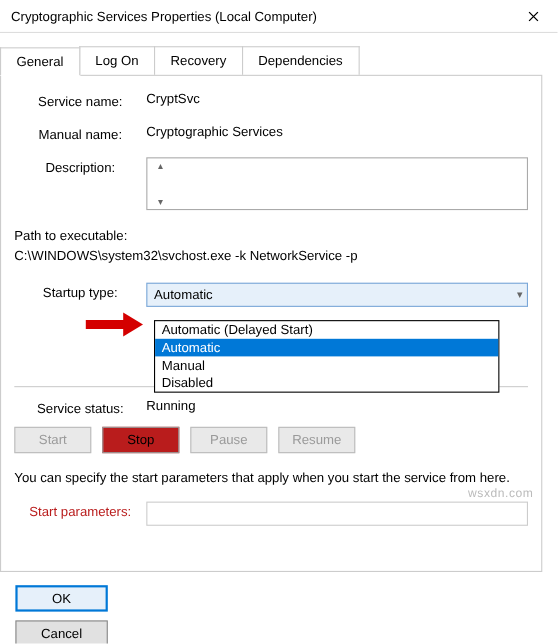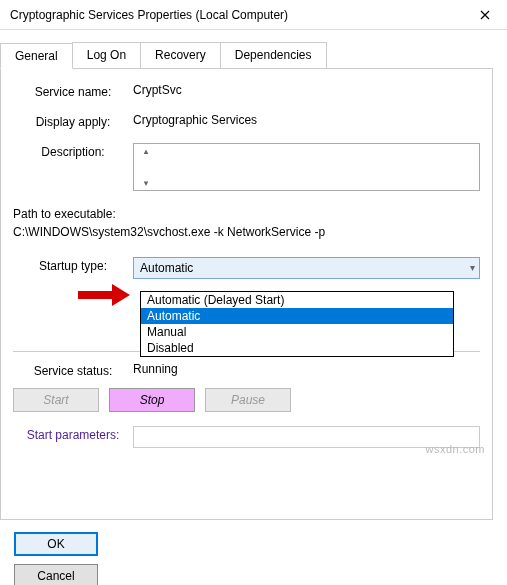--- a/index.html
+++ b/index.html
@@ -128,47 +128,46 @@
     border: none;
     border-top: 1px solid #ccc;
     margin: 14px 0 10px 0;
   }
   .btn-row {
     display: flex;
     gap: 10px;
     margin: 10px 0 14px 0;
   }
   .btn {
-    width: 86px;
+    width: 70px;
     height: 24px;
     border: 1px solid #bbb;
     background: #e9e9e9;
     display: flex;
     align-items: center;
     justify-content: center;
     color: #9a9a9a;
-    font-style: italic;
   }
   .btn.enabled {
     color: #000;
     border: 1px solid #999;
-    background: #f0abfc;
+    background: #b91c1c;
   }
   .hint {
     margin: 6px 0 14px 0;
     line-height: 16px;
     color: #000;
   }
   .start-params-input {
     flex: 1;
     height: 22px;
     border: 1px solid #ccc;
     background: #fff;
   }
-  .start-params-label { color: #4c1d95; }
+  .start-params-label { color: #b91c1c; }
   .footer {
     display: flex;
     justify-content: flex-start;
     gap: 8px;
     padding: 12px 14px;
     flex-direction: column;
   }
   .footer-btn {
     width: 84px; height: 24px;
     border: 1px solid #888;
@@ -225,21 +224,21 @@
   </div>
 
   <div class="tab-panel">
 
     <div class="row">
       <div class="label-col">Service name:</div>
       <div class="value-col">CryptSvc</div>
     </div>
 
     <div class="row">
-      <div class="label-col">Display apply:</div>
+      <div class="label-col">Manual name:</div>
       <div class="value-col">Cryptographic Services</div>
     </div>
 
     <div class="row">
       <div class="label-col">Description:</div>
       <div class="desc-box">
         <div class="desc-scroll">
           <span>▴</span>
           <span>▾</span>
         </div>
@@ -270,22 +269,24 @@
 
     <div class="row" style="margin-bottom:6px">
       <div class="label-col">Service status:</div>
       <div class="value-col">Running</div>
     </div>
 
     <div class="btn-row">
       <div class="btn">Start</div>
       <div class="btn enabled">Stop</div>
       <div class="btn">Pause</div>
-    </div>
-
+      <div class="btn">Resume</div>
+    </div>
+
+    <div class="hint">You can specify the start parameters that apply when you start the service from here.</div>
 
     <div class="row">
       <div class="label-col start-params-label">Start parameters:</div>
       <div class="start-params-input"></div>
     </div>
 
   </div>
 
   <div class="footer">
     <div class="footer-btn default">OK</div>

